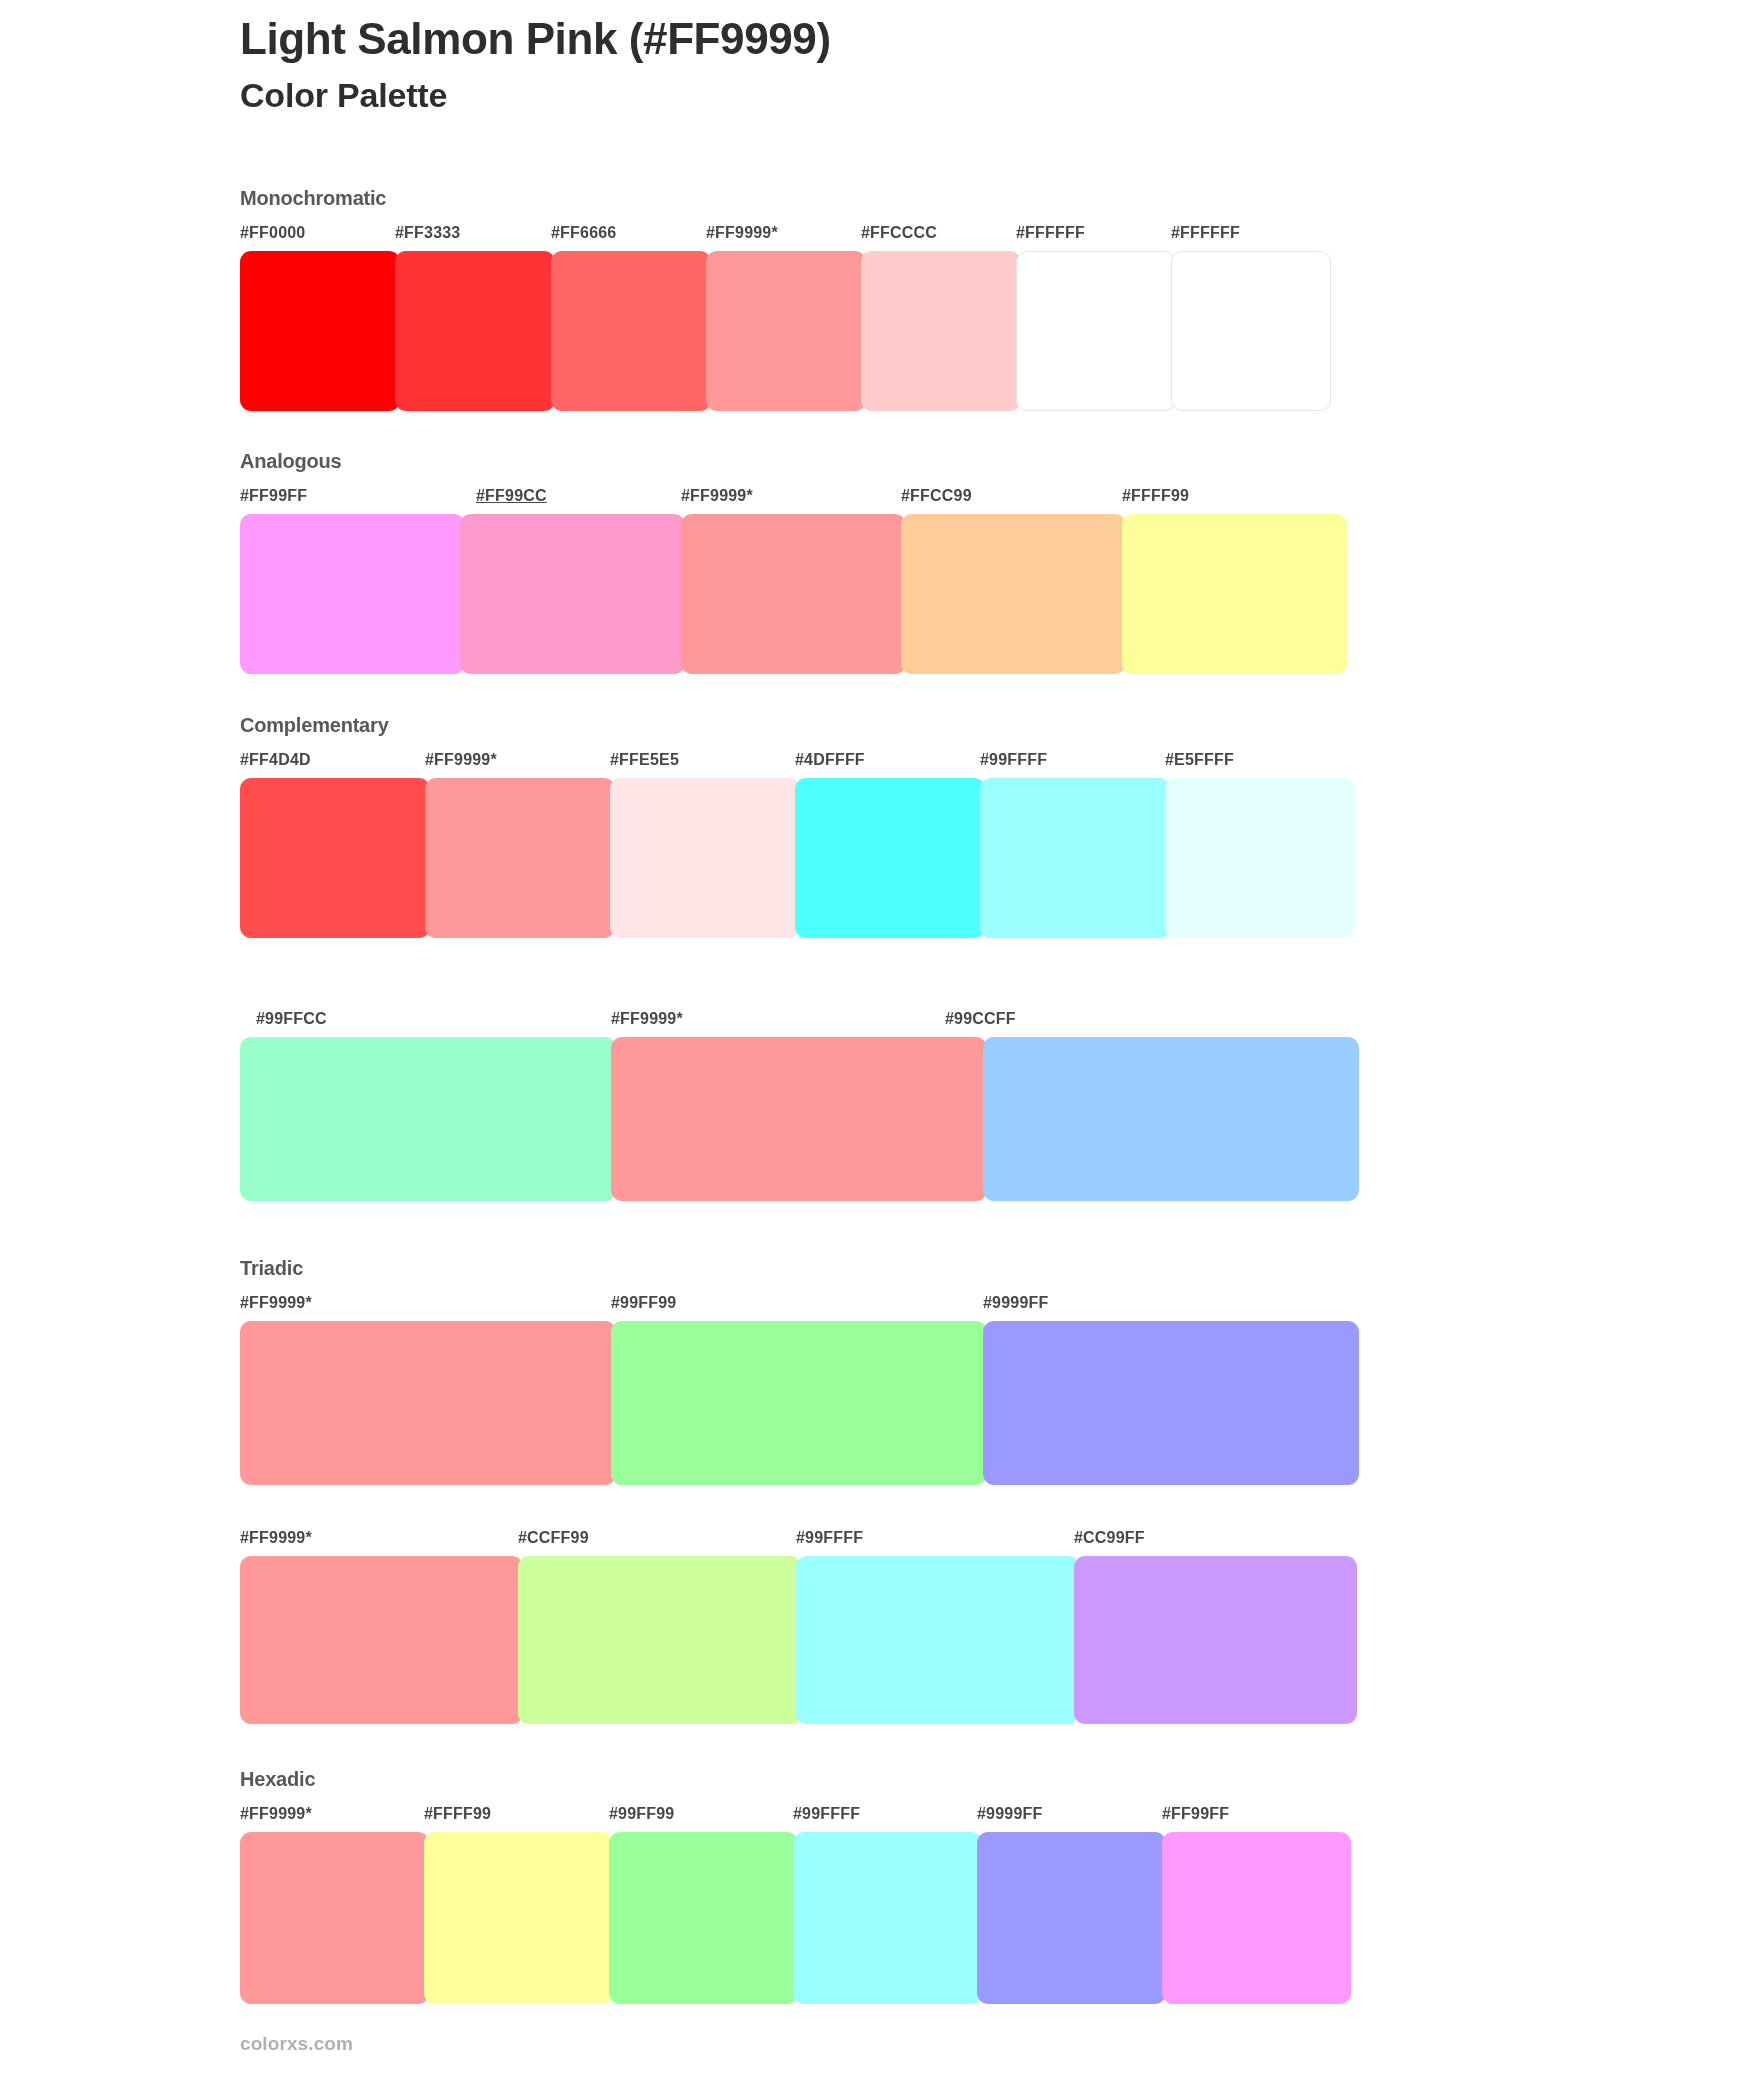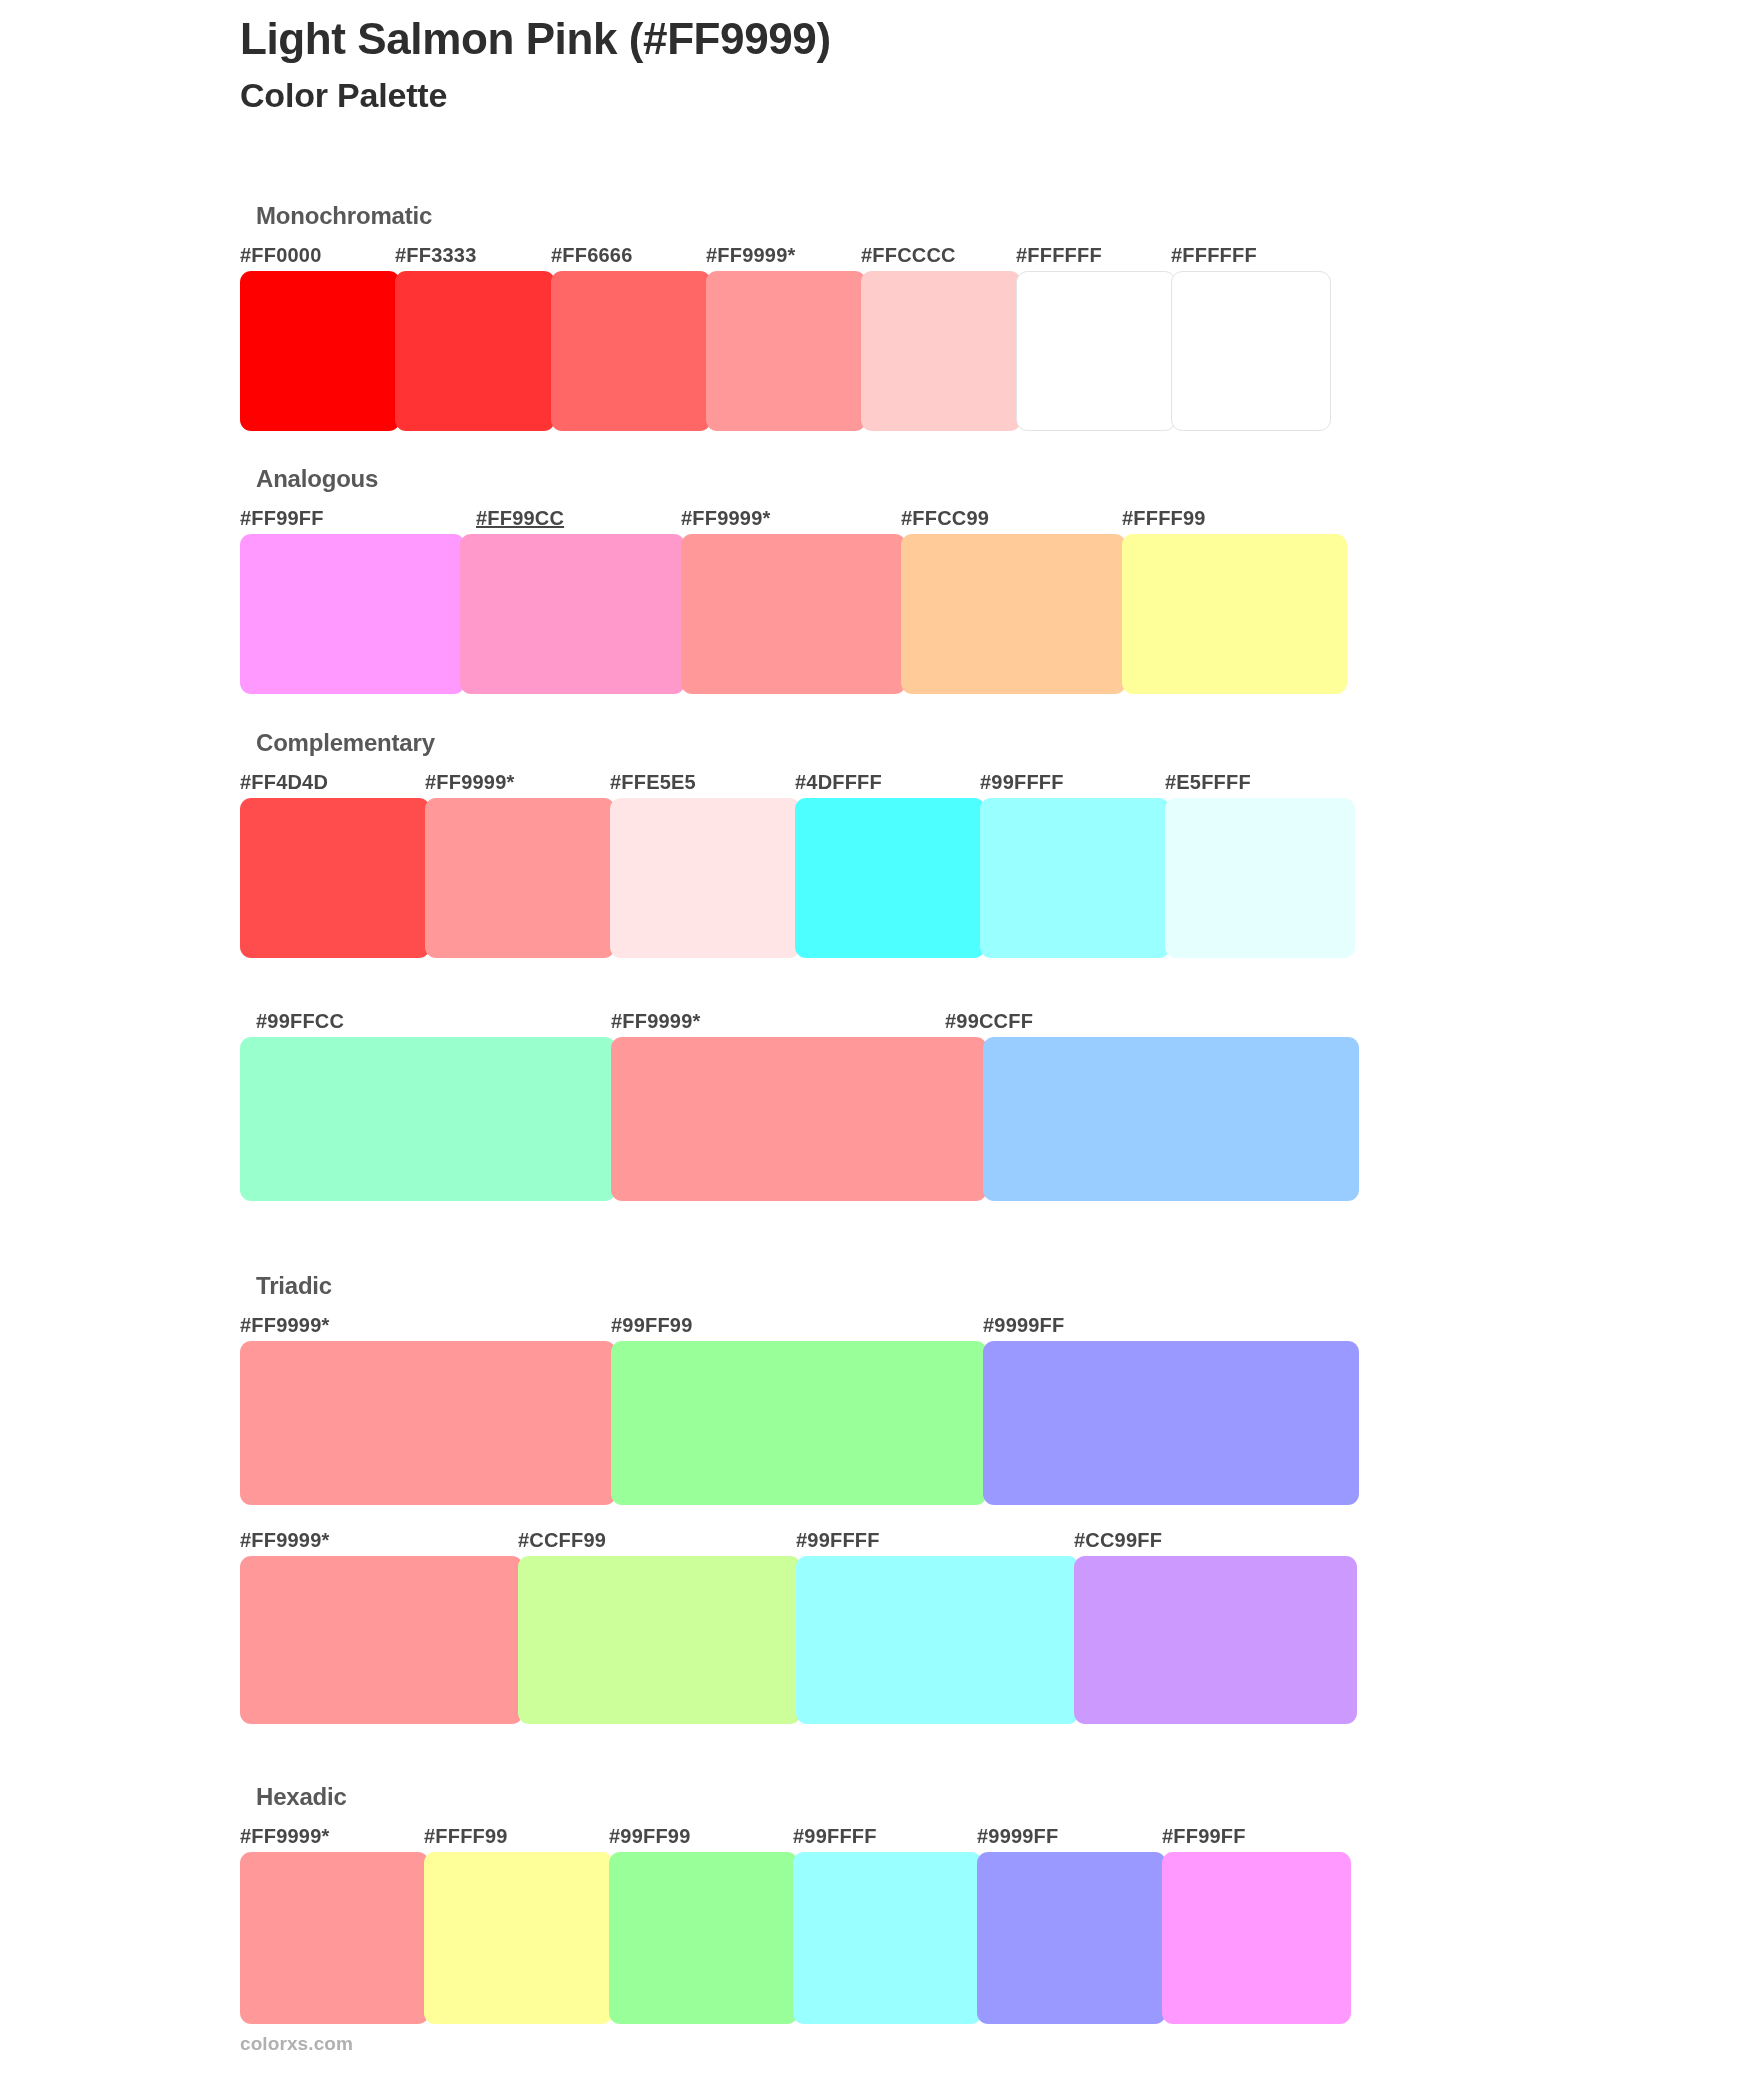--- a/index.html
+++ b/index.html
@@ -54,37 +54,37 @@
     position: absolute;
     left: 0;
     top: 0;
     width: 1757px;
   }
   .section {
     position: absolute;
     left: 240px;
   }
   .section-heading {
-    font-size: 24px;
+    font-size: 20px;
     font-weight: bold;
     color: #585858;
     letter-spacing: -0.2px;
-    margin: 16px;
+    margin: 0;
     line-height: 1.0;
     white-space: nowrap;
   }
   .labels-row {
     position: relative;
     height: 24px;
     margin-top: 16px;
   }
   .swatch-label {
     position: absolute;
     top: 0;
-    font-size: 20px;
+    font-size: 16px;
     font-weight: bold;
     color: #474747;
     letter-spacing: 0.2px;
     white-space: nowrap;
   }
   .swatch-row {
     position: relative;
     margin-top: 3.2px;
   }
   .swatch {

